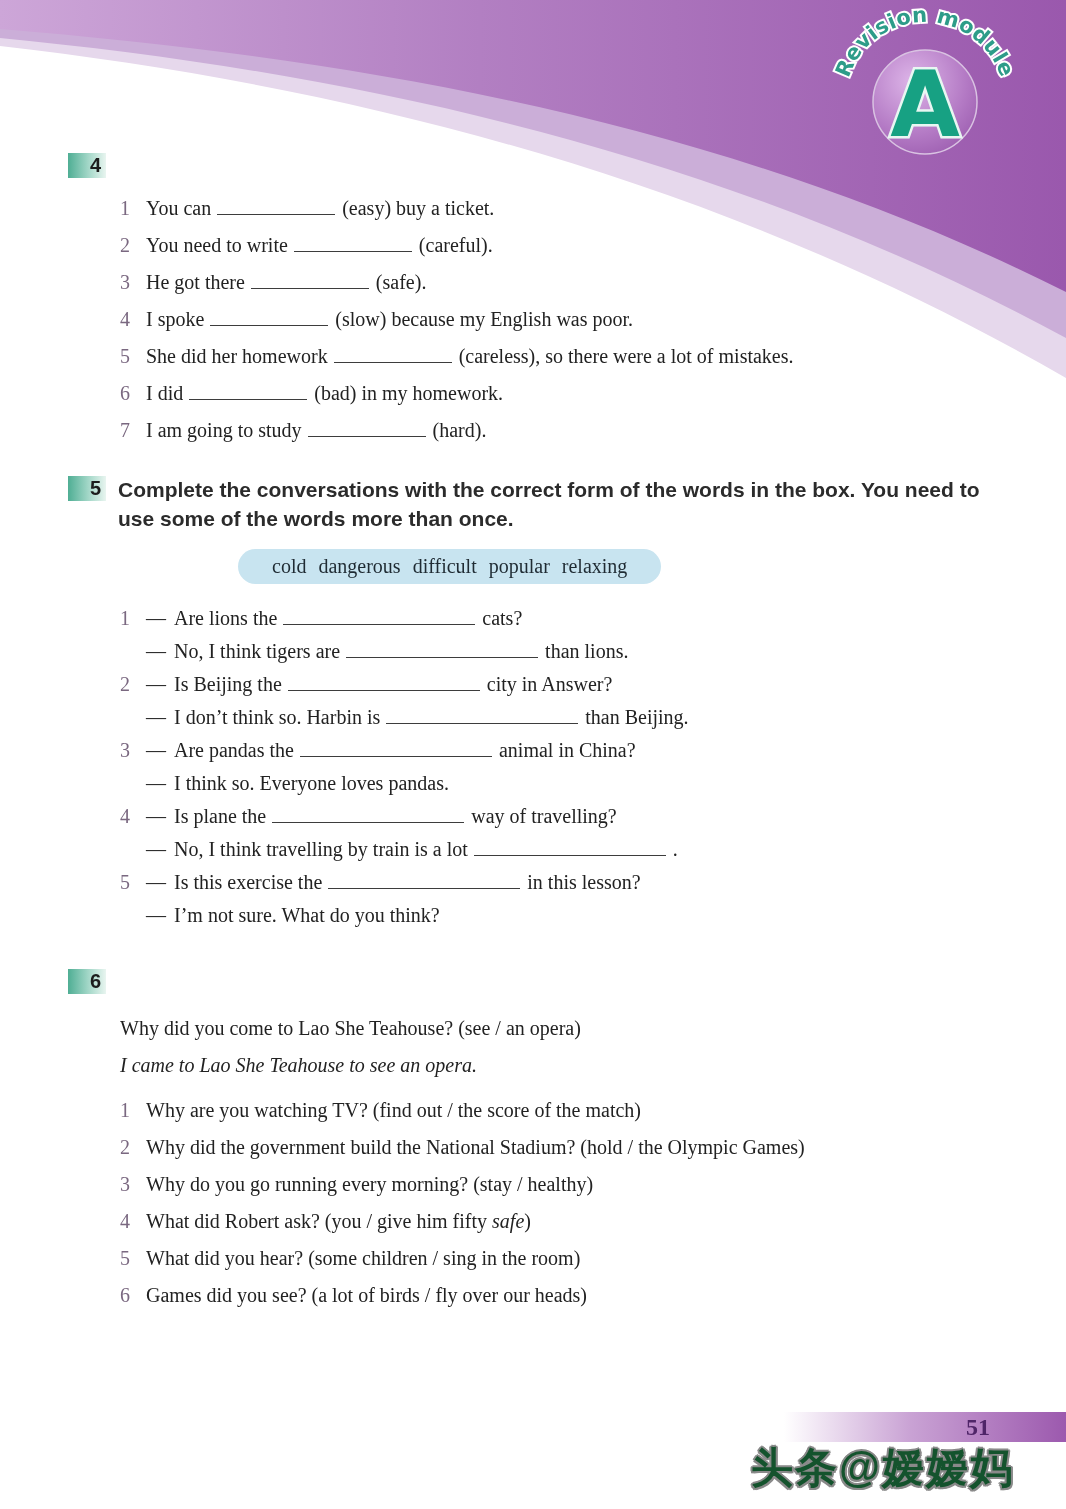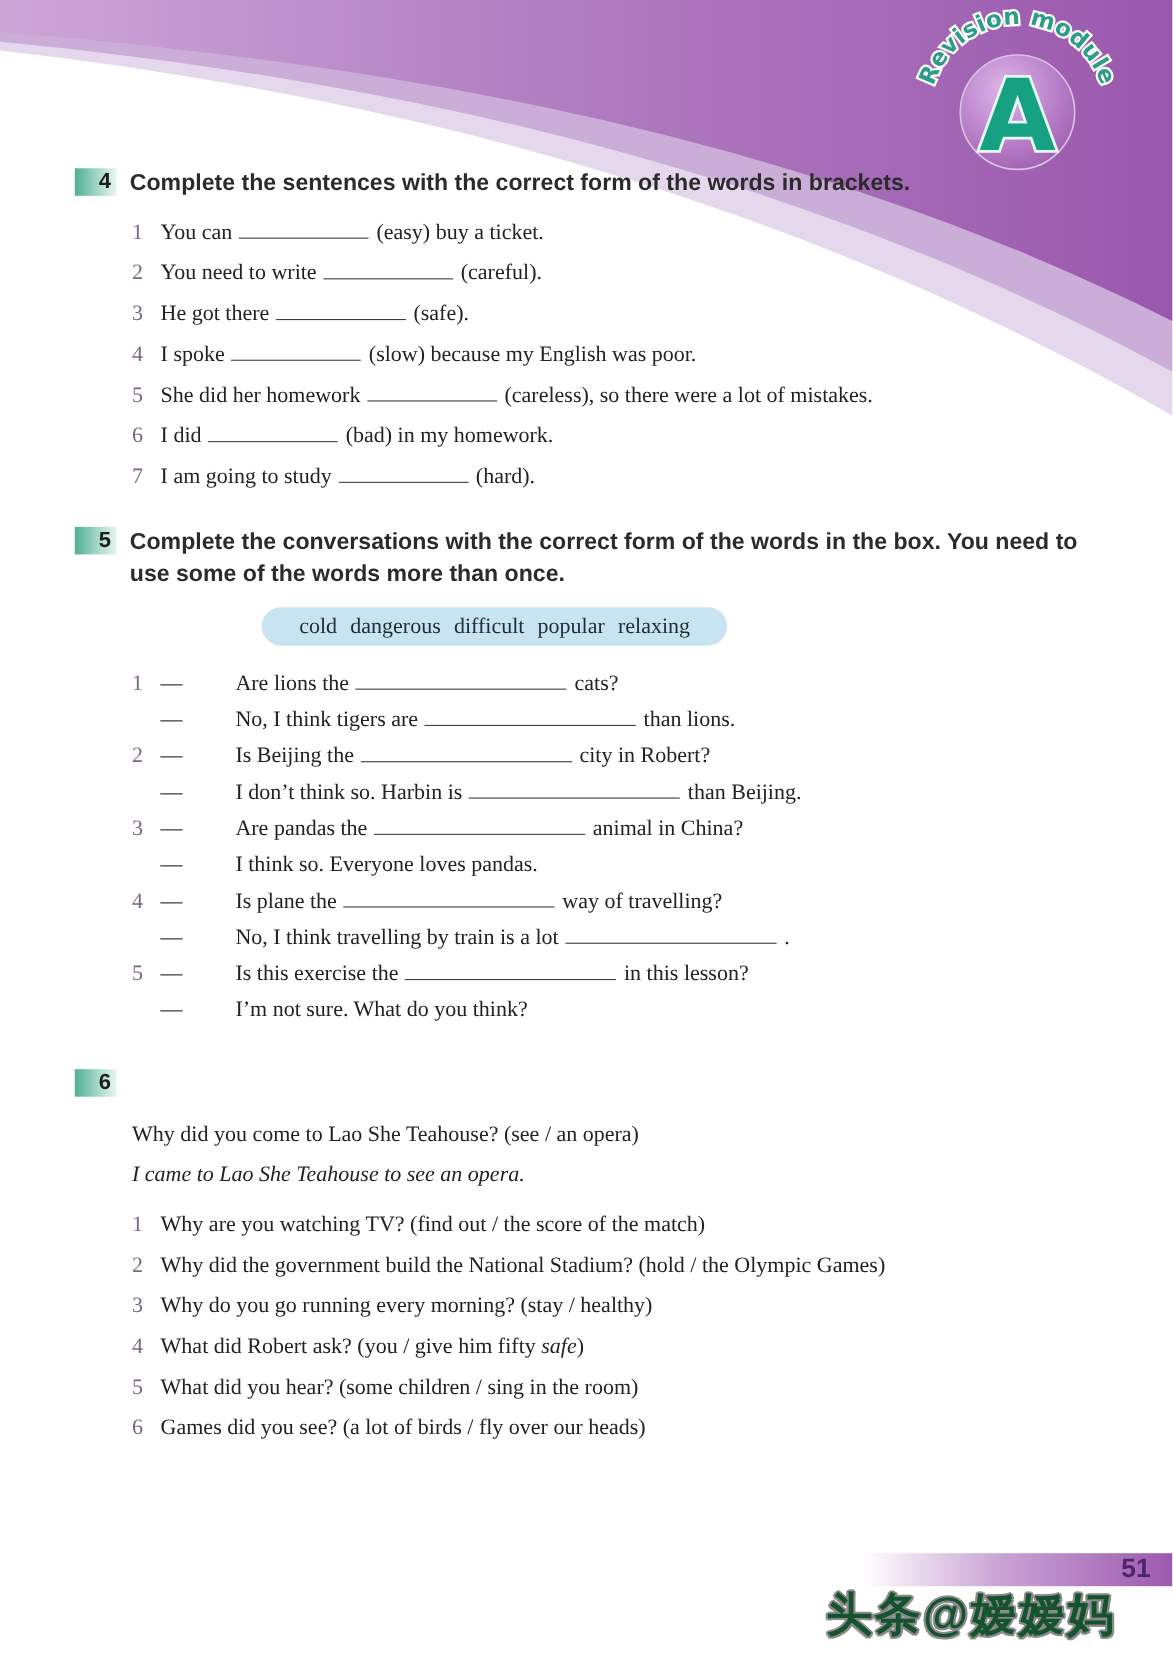--- a/index.html
+++ b/index.html
@@ -40,36 +40,36 @@
   .wordbox-row { margin:16px 0 0 170px; }
   .wordbox {
     display:inline-flex; gap:12px; background:#c8e4f0;
     border-radius:20px; padding:6px 34px; font-size:20px; color:#1f2b33;
   }
 
   .dialogues { margin:18px 0 0 52px; }
   .dline { display:flex; line-height:33px; font-size:20px; }
   .dline .num { flex:0 0 26px; color:#7a6880; }
   .dline .dash { flex:0 0 28px; }
-  .dline .txt { flex:1;margin-left:40px; }
+  .dline .txt { flex:1; }
 
   .ex5-sec { margin-top:26px; }
   .ex6-sec { margin-top:36px; }
 
   .example-q { margin:16px 0 0 52px; font-size:20px; line-height:37px; }
   .example-a { margin:0 0 0 52px; font-size:20px; line-height:37px; font-style:italic; }
   .ex6-items { margin-top:8px; }
   .em-it { font-style:italic; }
 
   .pagebar {
     position:absolute; right:0; top:1412px; width:282px; height:30px;
     background:linear-gradient(90deg, rgba(243,234,246,0) 0%, #c9a2d4 45%, #9c59ae 100%);
     display:flex; align-items:center; justify-content:flex-end;
-    padding-right:20px;
-    font-family:Liberation Sans, sans-serif; font-weight:bold;
+    padding-right:76px;
+    font-family:Liberation Serif, serif; font-weight:bold;
     font-size:24px; color:#4f2568;
   }
   .watermark {
     position:absolute; right:52px; top:1440px;
     font-family:"Liberation Sans", sans-serif; font-weight:bold;
     font-size:42px; color:#14532d; letter-spacing:2px;
     text-shadow: 2px 0 0 #8a8a8a, -2px 0 0 #8a8a8a, 0 2px 0 #8a8a8a, 0 -2px 0 #8a8a8a,
                  1.5px 1.5px 0 #8a8a8a, -1.5px -1.5px 0 #8a8a8a,
                  1.5px -1.5px 0 #8a8a8a, -1.5px 1.5px 0 #8a8a8a;
   }
@@ -101,21 +101,20 @@
       <textPath href="#arcPath" startOffset="50%" text-anchor="middle">Revision module</textPath>
     </text>
     <text x="925" y="136" text-anchor="middle" font-family="DejaVu Sans, sans-serif" font-weight="bold" font-size="90" fill="#17a183" stroke="#e8f7f2" stroke-width="5" paint-order="stroke">A</text>
   </svg>
 
   <div class="content">
 
     <section class="ex4">
       <div class="ex-header">
         <div class="ex-badge">4</div>
-        <div class="ex-title">Complete the sentences with the correct form of the words in brackets.</div>
       </div>
       <div class="items">
         <div class="item">
           <span class="num">1</span>
           <span class="txt"><span>You can</span><span class="blank"></span><span>(easy) buy a ticket.</span></span>
         </div>
         <div class="item">
           <span class="num">2</span>
           <span class="txt"><span>You need to write</span><span class="blank"></span><span>(careful).</span></span>
         </div>
@@ -163,21 +162,21 @@
           <span class="txt"><span>Are lions the</span><span class="blank"></span><span>cats?</span></span>
         </div>
         <div class="dline">
           <span class="num"></span>
           <span class="dash">—</span>
           <span class="txt"><span>No, I think tigers are</span><span class="blank"></span><span>than lions.</span></span>
         </div>
         <div class="dline">
           <span class="num">2</span>
           <span class="dash">—</span>
-          <span class="txt"><span>Is Beijing the</span><span class="blank"></span><span>city in Robert?</span></span>
+          <span class="txt"><span>Is Beijing the</span><span class="blank"></span><span>city in Answer?</span></span>
         </div>
         <div class="dline">
           <span class="num"></span>
           <span class="dash">—</span>
           <span class="txt"><span>I don’t think so. Harbin is</span><span class="blank"></span><span>than Beijing.</span></span>
         </div>
         <div class="dline">
           <span class="num">3</span>
           <span class="dash">—</span>
           <span class="txt"><span>Are pandas the</span><span class="blank"></span><span>animal in China?</span></span>

